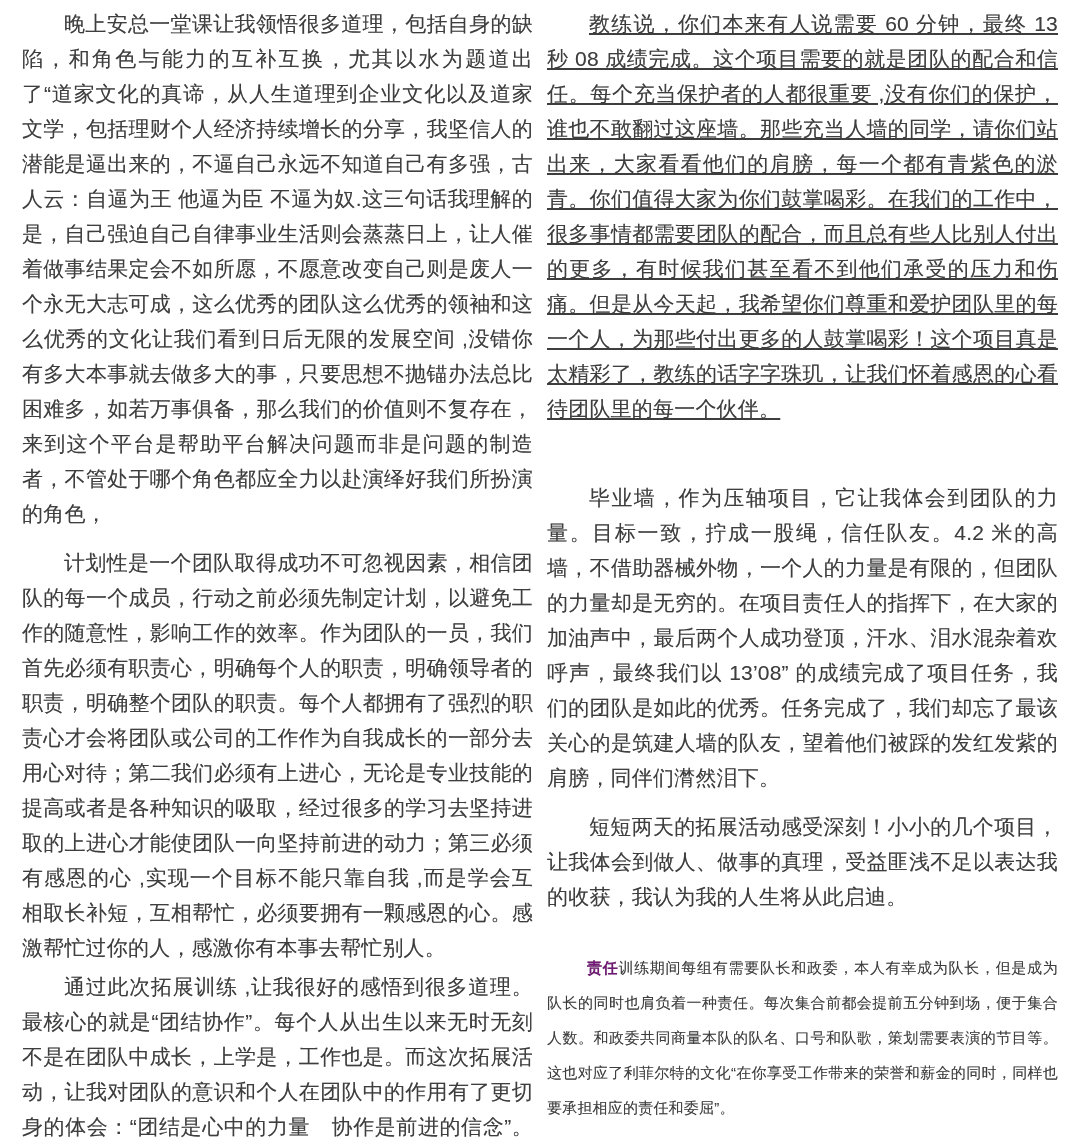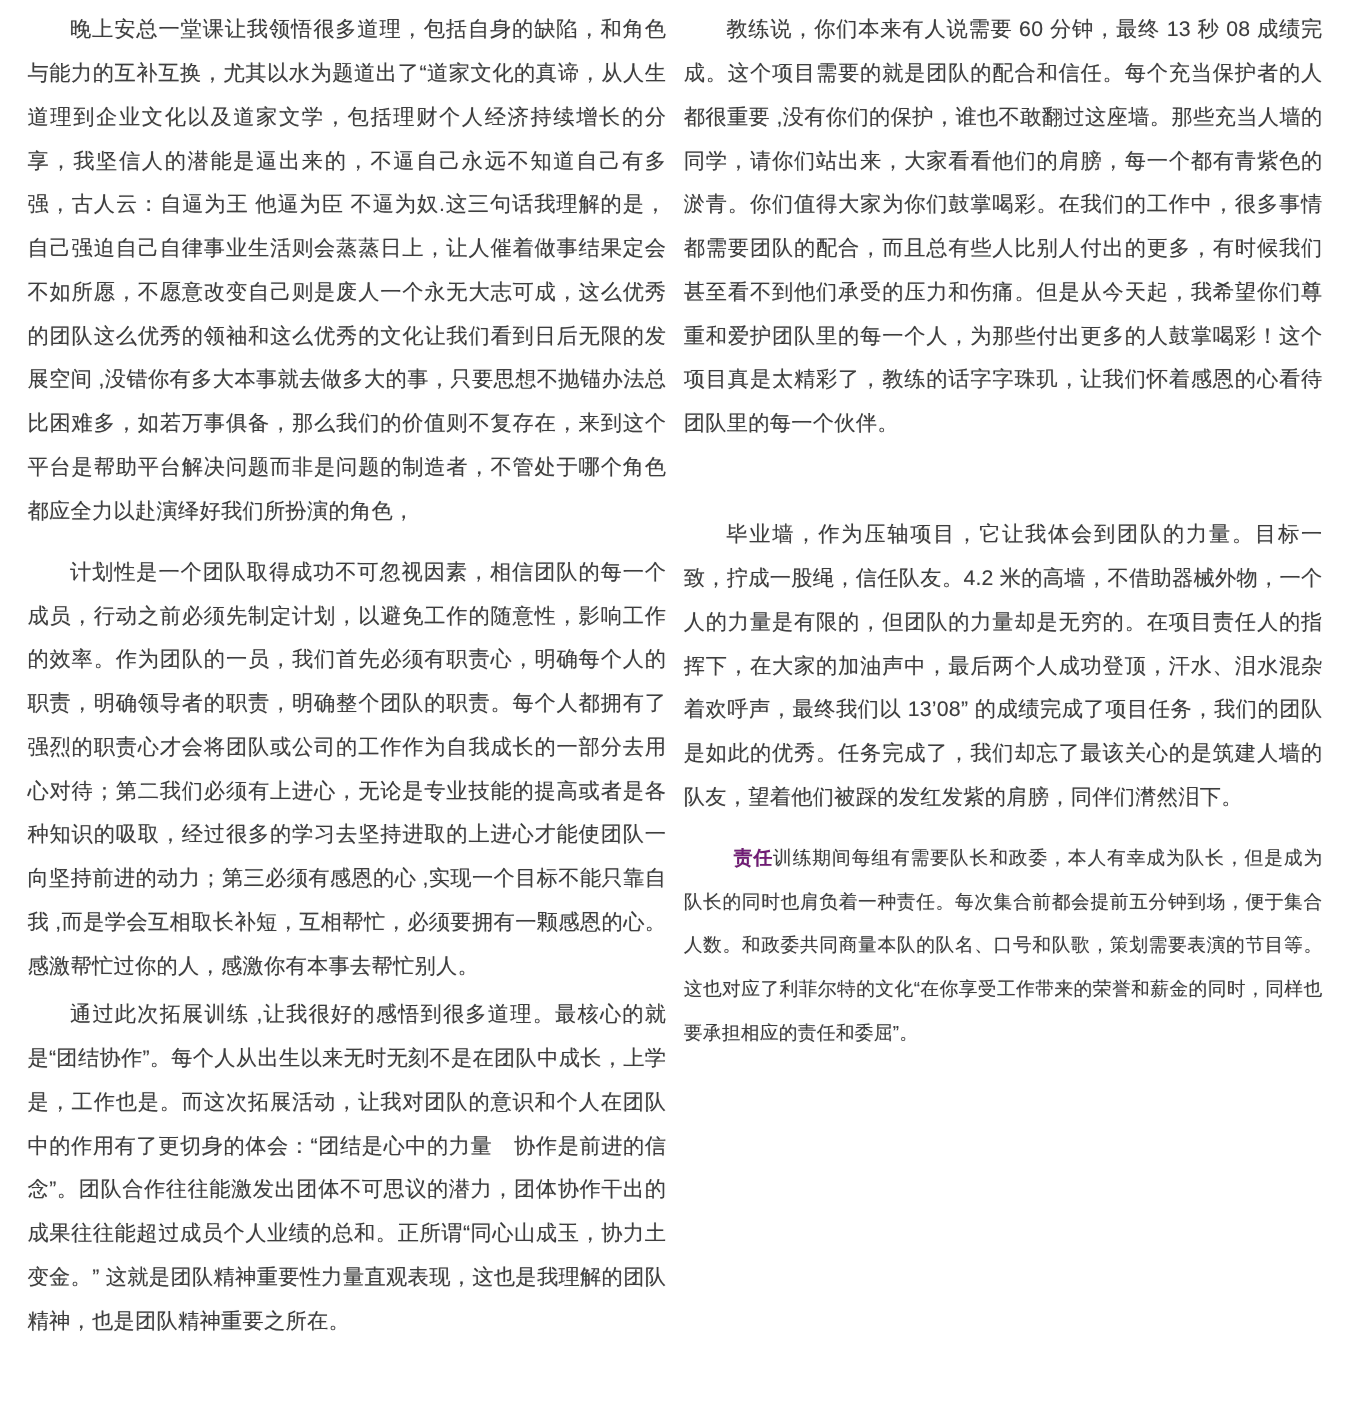--- a/index.html
+++ b/index.html
@@ -21,35 +21,35 @@
     display: flex;
     gap: 14px;
     background: #ffffff;
   }
   .doc-column {
     width: 511px;
     flex: 0 0 511px;
   }
   .doc-column p {
     margin: 0;
-    font-size: 17px;
+    font-size: 21px;
     line-height: 35px;
     color: #3e3e3e;
     text-align: justify;
     text-justify: inter-ideograph;
     letter-spacing: 0.2px;
     text-shadow: 0 0 0.6px rgba(80,80,80,0.45);
   }
   .indent { text-indent: 2em; }
   
   .lp1 { margin-bottom: 14px !important; }
   .lp2 { margin-bottom: 4px  !important; }
   .lp3 { margin-bottom: 36px !important; }
   .lp4 { margin-bottom: 0    !important; }
-  .rp1 { margin-bottom: 54px !important; }
+  .rp1 { margin-bottom: 54px !important; text-decoration: underline; }
   .rp2 { margin-bottom: 6px  !important; }
   .rp3 { margin-bottom: 14px !important; }
   .rp4 { margin-bottom: 36px !important; }
   .rp5 {
     font-size: 15px !important;
     line-height: 35px !important;
     margin-bottom: 0 !important;
   }
   .bold-lead { font-weight: bold; color: #701a75; margin-left: 40px; }
 </style>
@@ -60,16 +60,17 @@
 
   <div class="doc-column">
     <p class="indent lp1">晚上安总一堂课让我领悟很多道理，包括自身的缺陷，和角色与能力的互补互换，尤其以水为题道出了“道家文化的真谛，从人生道理到企业文化以及道家文学，包括理财个人经济持续增长的分享，我坚信人的潜能是逼出来的，不逼自己永远不知道自己有多强，古人云：自逼为王 他逼为臣 不逼为奴.这三句话我理解的是，自己强迫自己自律事业生活则会蒸蒸日上，让人催着做事结果定会不如所愿，不愿意改变自己则是废人一个永无大志可成，这么优秀的团队这么优秀的领袖和这么优秀的文化让我们看到日后无限的发展空间 ,没错你有多大本事就去做多大的事，只要思想不抛锚办法总比困难多，如若万事俱备，那么我们的价值则不复存在，来到这个平台是帮助平台解决问题而非是问题的制造者，不管处于哪个角色都应全力以赴演绎好我们所扮演的角色，</p>
     <p class="indent lp2">计划性是一个团队取得成功不可忽视因素，相信团队的每一个成员，行动之前必须先制定计划，以避免工作的随意性，影响工作的效率。作为团队的一员，我们首先必须有职责心，明确每个人的职责，明确领导者的职责，明确整个团队的职责。每个人都拥有了强烈的职责心才会将团队或公司的工作作为自我成长的一部分去用心对待；第二我们必须有上进心，无论是专业技能的提高或者是各种知识的吸取，经过很多的学习去坚持进取的上进心才能使团队一向坚持前进的动力；第三必须有感恩的心 ,实现一个目标不能只靠自我 ,而是学会互相取长补短，互相帮忙，必须要拥有一颗感恩的心。感激帮忙过你的人，感激你有本事去帮忙别人。</p>
     <p class="indent lp4">通过此次拓展训练 ,让我很好的感悟到很多道理。最核心的就是“团结协作”。每个人从出生以来无时无刻不是在团队中成长，上学是，工作也是。而这次拓展活动，让我对团队的意识和个人在团队中的作用有了更切身的体会：“团结是心中的力量　协作是前进的信念”。团队合作往往能激发出团体不可思议的潜力，团体协作干出的成果往往能超过成员个人业绩的总和。正所谓“同心山成玉，协力土变金。” 这就是团队精神重要性力量直观表现，这也是我理解的团队精神，也是团队精神重要之所在。</p>
   </div>
 
   <div class="doc-column">
     <p class="indent rp1">教练说，你们本来有人说需要 60 分钟，最终 13 秒 08 成绩完成。这个项目需要的就是团队的配合和信任。每个充当保护者的人都很重要 ,没有你们的保护，谁也不敢翻过这座墙。那些充当人墙的同学，请你们站出来，大家看看他们的肩膀，每一个都有青紫色的淤青。你们值得大家为你们鼓掌喝彩。在我们的工作中，很多事情都需要团队的配合，而且总有些人比别人付出的更多，有时候我们甚至看不到他们承受的压力和伤痛。但是从今天起，我希望你们尊重和爱护团队里的每一个人，为那些付出更多的人鼓掌喝彩！这个项目真是太精彩了，教练的话字字珠玑，让我们怀着感恩的心看待团队里的每一个伙伴。</p>
     <p class="indent rp3">毕业墙，作为压轴项目，它让我体会到团队的力量。目标一致，拧成一股绳，信任队友。4.2 米的高墙，不借助器械外物，一个人的力量是有限的，但团队的力量却是无穷的。在项目责任人的指挥下，在大家的加油声中，最后两个人成功登顶，汗水、泪水混杂着欢呼声，最终我们以 13’08” 的成绩完成了项目任务，我们的团队是如此的优秀。任务完成了，我们却忘了最该关心的是筑建人墙的队友，望着他们被踩的发红发紫的肩膀，同伴们潸然泪下。</p>
+    <p class="indent rp4">短短两天的拓展活动感受深刻！小小的几个项目，让我体会到做人、做事的真理，受益匪浅不足以表达我的收获，我认为我的人生将从此启迪。</p>
     <p class="rp5"><span class="bold-lead">责任</span><span>训练期间每组有需要队长和政委，本人有幸成为队长，但是成为队长的同时也肩负着一种责任。每次集合前都会提前五分钟到场，便于集合人数。和政委共同商量本队的队名、口号和队歌，策划需要表演的节目等。这也对应了利菲尔特的文化“在你享受工作带来的荣誉和薪金的同时，同样也要承担相应的责任和委屈”。</span></p>
   </div>
 
 </div>
 
 </body></html>

